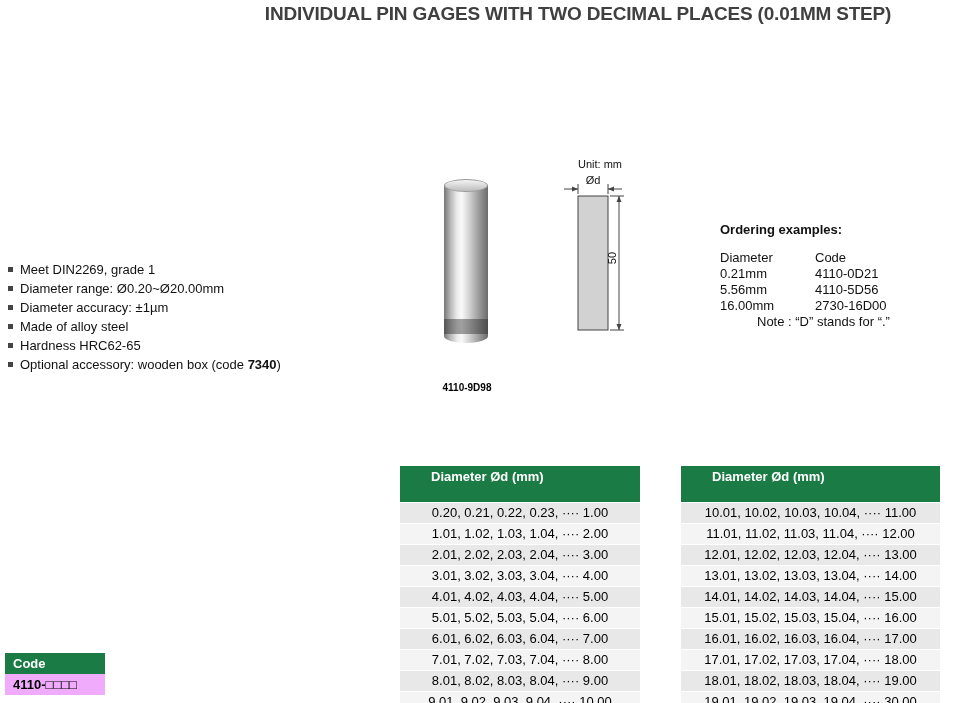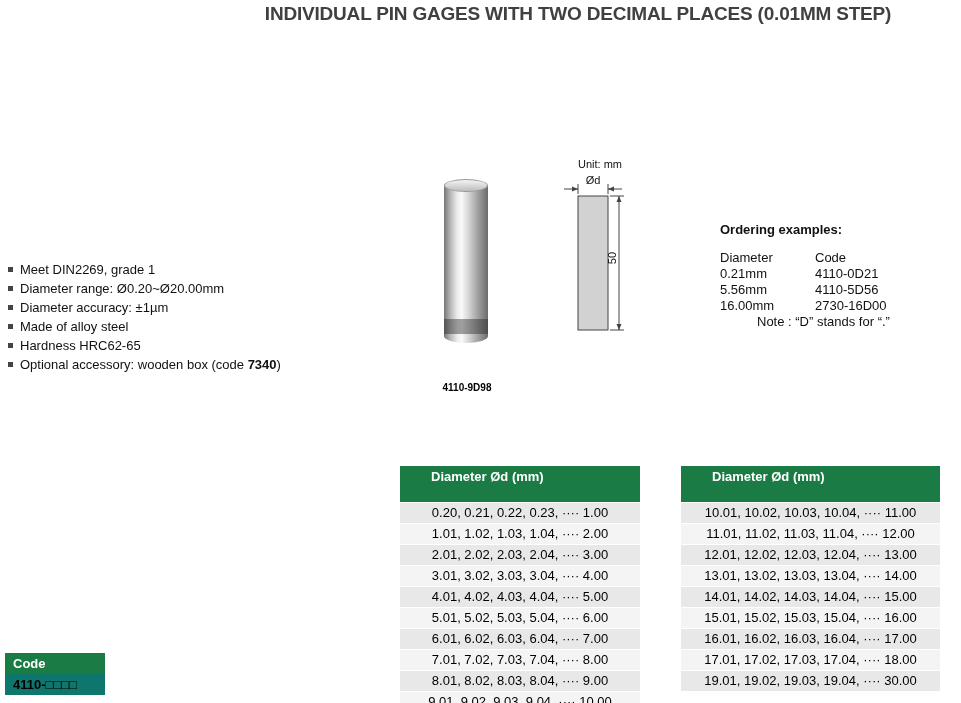--- a/index.html
+++ b/index.html
@@ -76,21 +76,21 @@
   }
   .ord-note { line-height: 16px; margin-left: 37px; }
 
   
   .code-block { left: 5px; top: 653px; width: 100px; }
   .code-header {
     background: var(--green); color: #fff; font-weight: bold;
     font-size: 13px; height: 21px; line-height: 21px; padding-left: 8px;
   }
   .code-value {
-    background: #0f766e; color: #000; font-weight: bold;
+    background: #f0abfc; color: #000; font-weight: bold;
     font-size: 13px; height: 21px; line-height: 21px; padding-left: 8px;
   }
 
   
   .dtable { top: 466px; }
   .dtable-left  { left: 400px; width: 240px; }
   .dtable-right { left: 681px; width: 259px; }
   .dtable-header {
     background: var(--green); color: #fff; font-weight: bold;
     font-size: 13px; height: 36px; line-height: 21px; padding-left: 31px;
@@ -202,14 +202,15 @@
 <div class="abs dtable dtable-right">
   <div class="dtable-header">Diameter Ød (mm)</div>
   <div class="dtable-row">10.01, 10.02, 10.03, 10.04, ···· 11.00</div>
   <div class="dtable-row">11.01, 11.02, 11.03, 11.04, ···· 12.00</div>
   <div class="dtable-row">12.01, 12.02, 12.03, 12.04, ···· 13.00</div>
   <div class="dtable-row">13.01, 13.02, 13.03, 13.04, ···· 14.00</div>
   <div class="dtable-row">14.01, 14.02, 14.03, 14.04, ···· 15.00</div>
   <div class="dtable-row">15.01, 15.02, 15.03, 15.04, ···· 16.00</div>
   <div class="dtable-row">16.01, 16.02, 16.03, 16.04, ···· 17.00</div>
   <div class="dtable-row">17.01, 17.02, 17.03, 17.04, ···· 18.00</div>
+  <div class="dtable-row">18.01, 18.02, 18.03, 18.04, ···· 19.00</div>
   <div class="dtable-row">19.01, 19.02, 19.03, 19.04, ···· 30.00</div>
 </div>
 
 </body></html>

